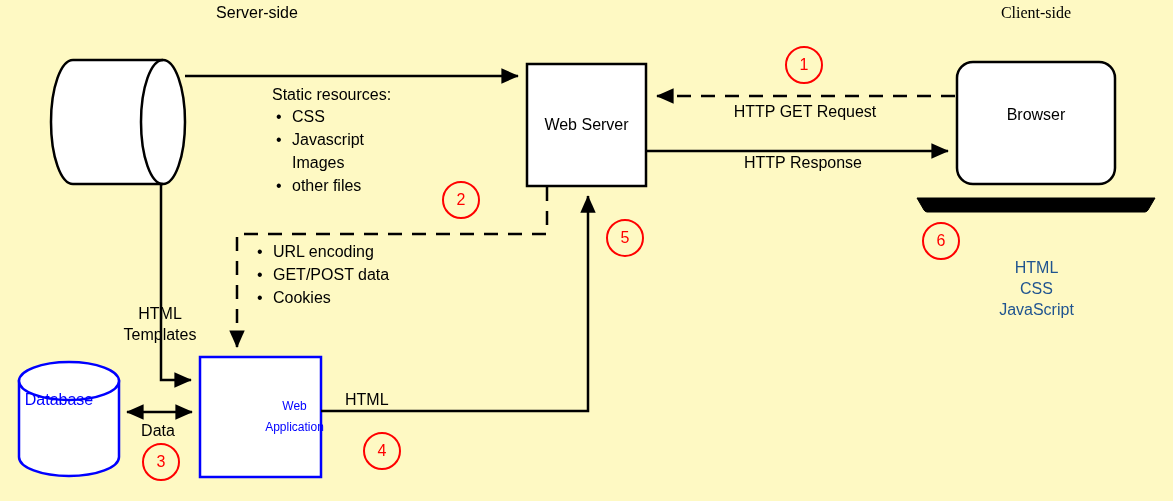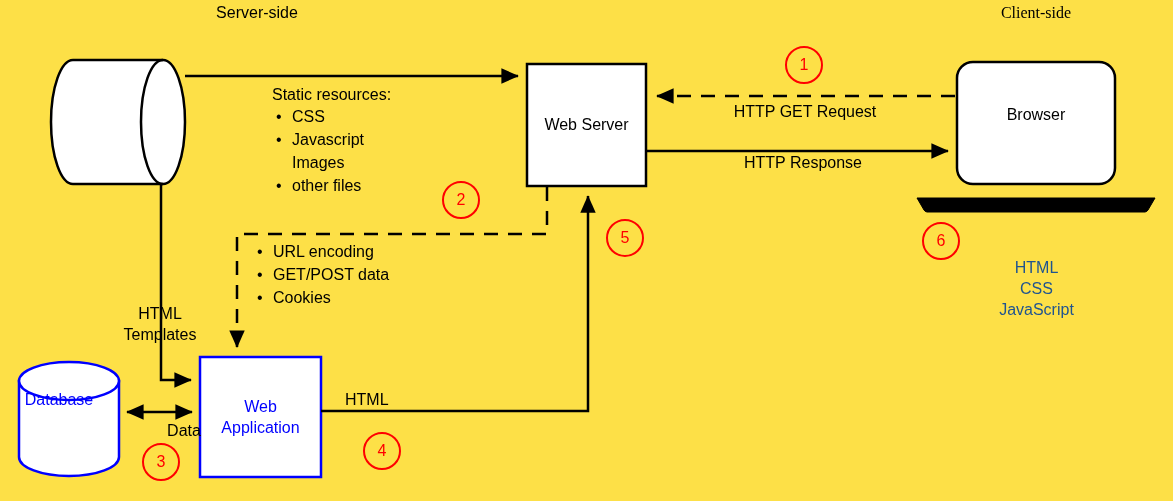--- a/index.html
+++ b/index.html
@@ -4,21 +4,21 @@
 <style>
   html, body {
     margin: 0;
     padding: 0;
     background: #ffffff;
   }
   #canvas {
     position: relative;
     width: 1173px;
     height: 501px;
-    background: #fde047;
+    background: #fef9c3;
     font-family: "Liberation Sans", sans-serif;
     overflow: hidden;
   }
   svg.layer {
     position: absolute;
     left: 0;
     top: 0;
     width: 1173px;
     height: 501px;
   }
@@ -123,21 +123,21 @@
   <div class="lbl center" style="left:187px; top:3px; width:140px;">Server-side</div>
   <div class="lbl center" style="left:966px; top:3px; width:140px;font-family:Liberation Serif, serif;">Client-side</div>
 
 
   <div class="node-text" style="left:527px; top:64px; width:119px; height:122px;">Web Server</div>
 
   <div class="node-text" style="left:957px; top:62px; width:158px; height:106px;">Browser</div>
 
   <div class="node-text blue lbl" style="left:19px; top:362px; width:80px; height:76px; display:flex; align-items:center; justify-content:center; color:#0000ff;">Database</div>
 
-  <div style="position:absolute; left:200px; top:357px; width:121px; height:120px; display:flex; flex-direction:column; align-items:center; justify-content:center; color:#0000ff; font-size:16px; line-height:21px; font-family:'Liberation Sans', sans-serif;">
+  <div style="position:absolute; left:200px; top:357px; width:121px; height:120px; display:flex; flex-direction:column; align-items:center; justify-content:center; color:#0000ff; font-size:12px; line-height:21px; font-family:'Liberation Sans', sans-serif;padding-left:34px;">
     <span>Web</span>
     <span>Application</span>
   </div>
 
   <div style="position:absolute; left:272px; top:85px; width:200px;">
     <div class="lbl" style="position:static;">Static resources:</div>
     <ul class="bullets">
       <li class="dot">CSS</li>
       <li class="dot">Javascript</li>
       <li>Images</li>
@@ -155,21 +155,21 @@
 
   <div class="lbl center" style="left:700px; top:102px; width:210px;">HTTP GET Request</div>
 
   <div class="lbl center" style="left:708px; top:153px; width:190px;">HTTP Response</div>
 
   <div style="position:absolute; left:105px; top:303px; width:110px; text-align:center; font-size:16px; line-height:21px; color:#000; font-family:'Liberation Sans', sans-serif;">
     <div>HTML</div>
     <div>Templates</div>
   </div>
 
-  <div class="lbl center" style="left:122px; top:421px; width:72px;margin-left:26px;">Data</div>
+  <div class="lbl center" style="left:122px; top:421px; width:72px;">Data</div>
 
   <div class="lbl" style="left:345px; top:390px;">HTML</div>
 
   <div style="position:absolute; left:965px; top:257px; width:143px; text-align:center; color:#1f5490; font-size:16px; line-height:21px; font-family:'Liberation Sans', sans-serif;">
     <div>HTML</div>
     <div>CSS</div>
     <div>JavaScript</div>
   </div>
 
   <div class="num" style="left:785px; top:46px;">1</div>

